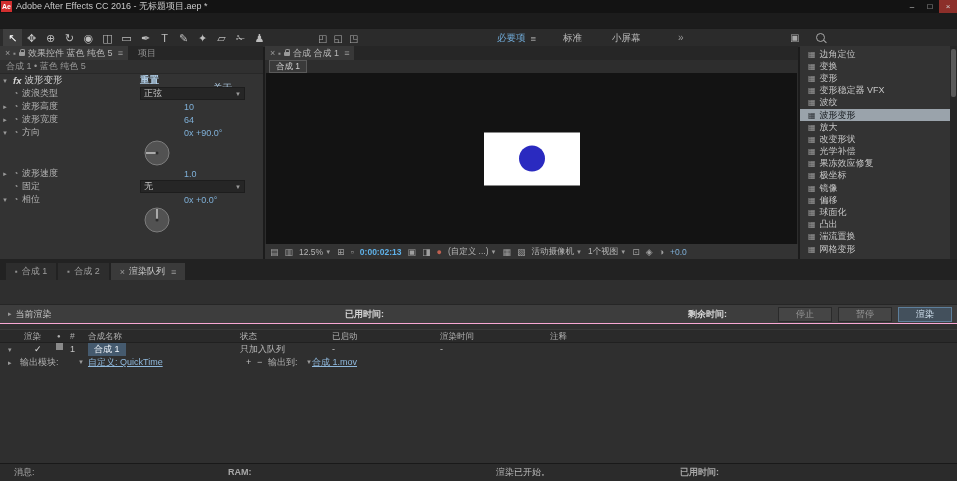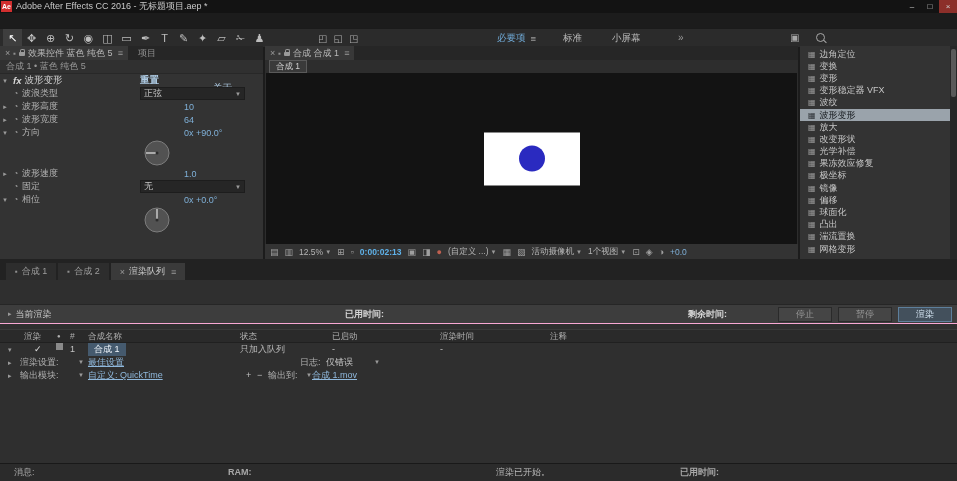--- a/index.html
+++ b/index.html
@@ -439,29 +439,20 @@
       <span class="c-check">✓</span>
       <span class="colorchip"></span>
       <span class="c-num">1</span>
       <span class="c-name name-box">合成 1</span>
       <span class="c-status">只加入队列</span>
       <span class="c-started">-</span>
       <span class="c-rtime">-</span>
     </div>
     <div class="rq-sub">
       <span class="s-twirl">▸</span>
-      <span class="s-label">渲染设置:</span>
-      <span class="s-dd">▼</span>
-      <span class="s-val rq-link">最佳设置</span>
-      <span class="s-log">日志:</span>
-      <span class="s-logval">仅错误</span>
-      <span class="s-logdd">▼</span>
-    </div>
-    <div class="rq-sub">
-      <span class="s-twirl">▸</span>
       <span class="s-label">输出模块:</span>
       <span class="s-dd">▼</span>
       <span class="s-val rq-link">自定义: QuickTime</span>
       <span class="o-plus">+</span>
       <span class="o-minus">−</span>
       <span class="o-to">输出到:</span>
       <span class="o-dd">▼</span>
       <span class="o-val rq-link">合成 1.mov</span>
     </div>
   </div>

